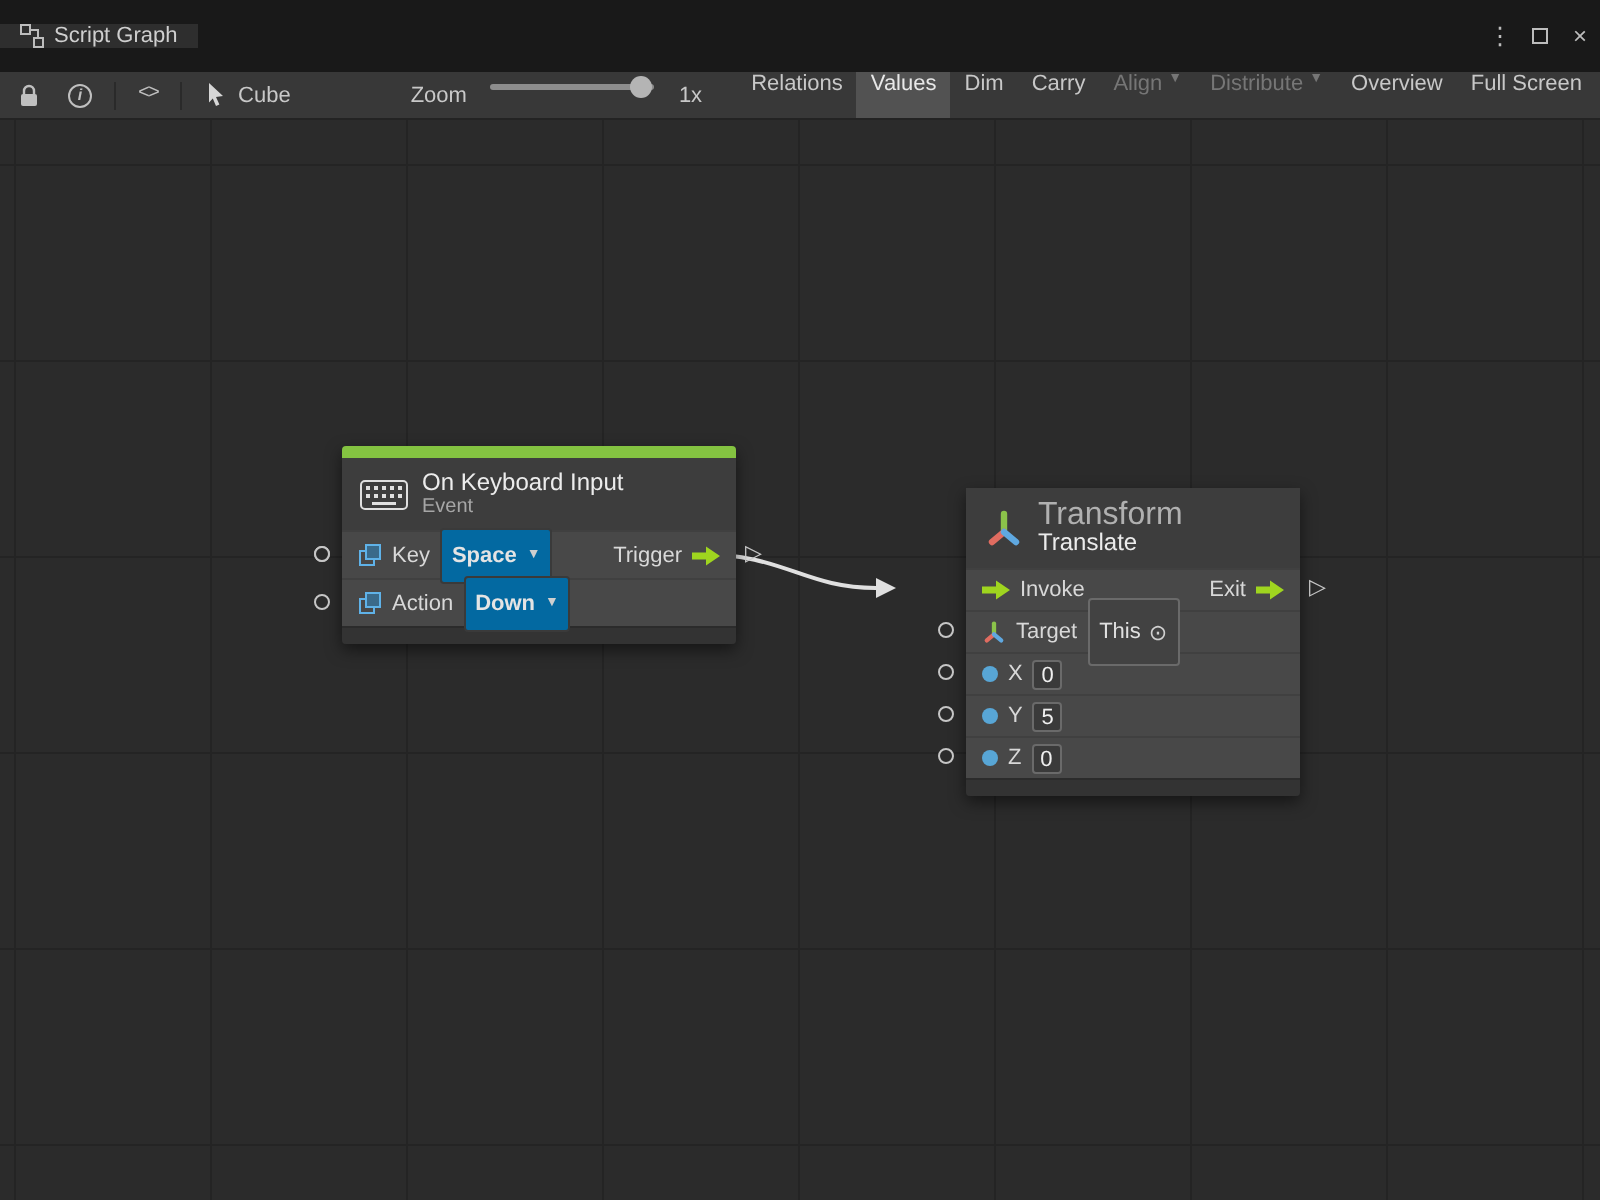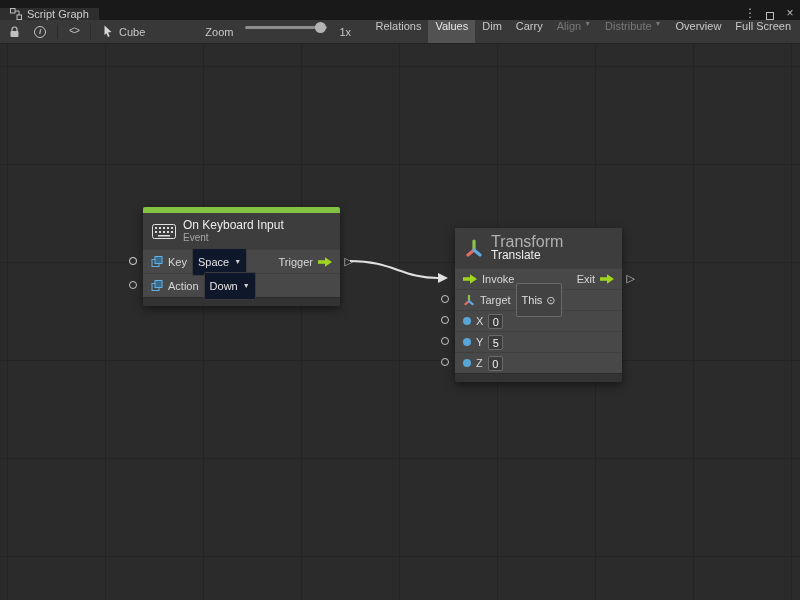--- a/index.html
+++ b/index.html
@@ -1,20 +1,20 @@
 <!DOCTYPE html>
 <html><head>
 <meta charset="utf-8">
 <style>
   * { margin:0; padding:0; box-sizing:border-box; }
   html,body { width:800px; height:600px; overflow:hidden; }
   body { font-family:"Liberation Sans", sans-serif; background:#2b2b2b; user-select:none; }
 
   
-  .titlebar { height:20px; background:#191919; display:flex; align-items:flex-end; color:#cfcfcf; font-size:11px; }
+  .titlebar { height:36px; background:#191919; display:flex; align-items:center; color:#cfcfcf; font-size:11px; }
   .tab { display:flex; align-items:center; gap:5px; padding:0 10px; background:#2e2e2e; }
   .titlebar .spacer { flex:1; }
   .tb-btn { width:20px; display:flex; align-items:center; justify-content:center; color:#bdbdbd; font-size:12px; }
   .max-box { width:8px; height:8px; border:1px solid #bdbdbd; display:inline-block; }
 
   
   .toolbar { height:24px; background:#383838; border-bottom:1px solid #232323; display:flex; align-items:center; font-size:11px; color:#c8c8c8; padding:0 2px; }
   .ticon { display:flex; align-items:center; justify-content:center; padding:0 7px; height:100%; }
   .info-circle { width:12px; height:12px; border:1px solid #c0c0c0; border-radius:50%; font-size:8px; display:flex; align-items:center; justify-content:center; color:#c0c0c0; font-style:italic; font-weight:bold; }
   .sep { width:1px; height:14px; background:#2a2a2a; margin:0 4px; }
@@ -32,36 +32,36 @@
   
   .canvas { position:relative; height:556px; background-color:#2b2b2b;
     background-image:
       linear-gradient(to right, #242424 1px, transparent 1px),
       linear-gradient(to bottom, #242424 1px, transparent 1px);
     background-size:98px 98px; background-position:7px 22px; overflow:hidden; }
 
   .conn-svg { position:absolute; left:0; top:0; width:800px; height:556px; pointer-events:none; }
 
   
-  .node { position:absolute; font-size:11px; color:#d8d8d8; box-shadow:0 3px 8px rgba(0,0,0,.5); border-radius:2px; }
+  .node { position:absolute; font-size:11px; color:#d8d8d8; box-shadow:0 3px 8px rgba(0,0,0,.5); border-radius:2px;margin-left:28px; }
   .colorbar { height:6px; background:#84c341; border-radius:2px 2px 0 0; }
   .node-header { height:36px; background:#3d3d3d; display:flex; align-items:center; gap:7px; padding:0 9px; }
   .node-header.tall { height:40px; }
   .title-col { display:flex; flex-direction:column; justify-content:center; }
   .node-title { font-size:12px; color:#ececec; line-height:14px; }
   .node-sub { font-size:10px; color:#a6a6a6; line-height:12px; }
   .node-cat { font-size:16px; color:#b0b0b0; line-height:13px; }
   .node-rows { background:#484848; }
   .row { display:flex; align-items:center; gap:5px; padding:0 8px; border-top:1px solid #404040; }
   .row.h24 { height:24px; }
   .row.h21 { height:21px; }
   .grow { flex:1; }
   .node-footer { height:9px; background:#333333; border-top:1px solid #2b2b2b; border-radius:0 0 2px 2px; }
 
-  .dropdown { display:inline-flex; align-items:center; gap:5px; background:#0f172a; border:1px solid #3a3a3a; border-radius:2px; height:28px; padding:0 5px; color:#e4e4e4; }
+  .dropdown { display:inline-flex; align-items:center; gap:5px; background:#0369a1; border:1px solid #3a3a3a; border-radius:2px; height:28px; padding:0 5px; color:#e4e4e4;font-weight:bold; }
   .dropdown .caret { color:#cfcfcf; }
   .field { background:#3a3a3a; border:1px solid #6a6a6a; border-radius:2px; min-width:15px; height:15px; line-height:14px; padding:0 3px; text-align:center; color:#efefef; }
   .chip { display:inline-flex; align-items:center; gap:4px; background:#424242; border:1px solid #6a6a6a; border-radius:2px; height:16px; padding:16px 5px; color:#e0e0e0; }
   .picker-glyph { font-size:11px; color:#d0d0d0; }
   .dot { width:8px; height:8px; border-radius:50%; background:#58a6d6; flex:none; }
 
   .port { position:absolute; width:8px; height:8px; border:1px solid #c6c6c6; border-radius:50%; background:#2b2b2b; left:-14px; }
   .port-tri { position:absolute; right:-13px; color:#c6c6c6; font-size:11px; line-height:11px; }
 
   .arrow-svg { display:block; flex:none; }

